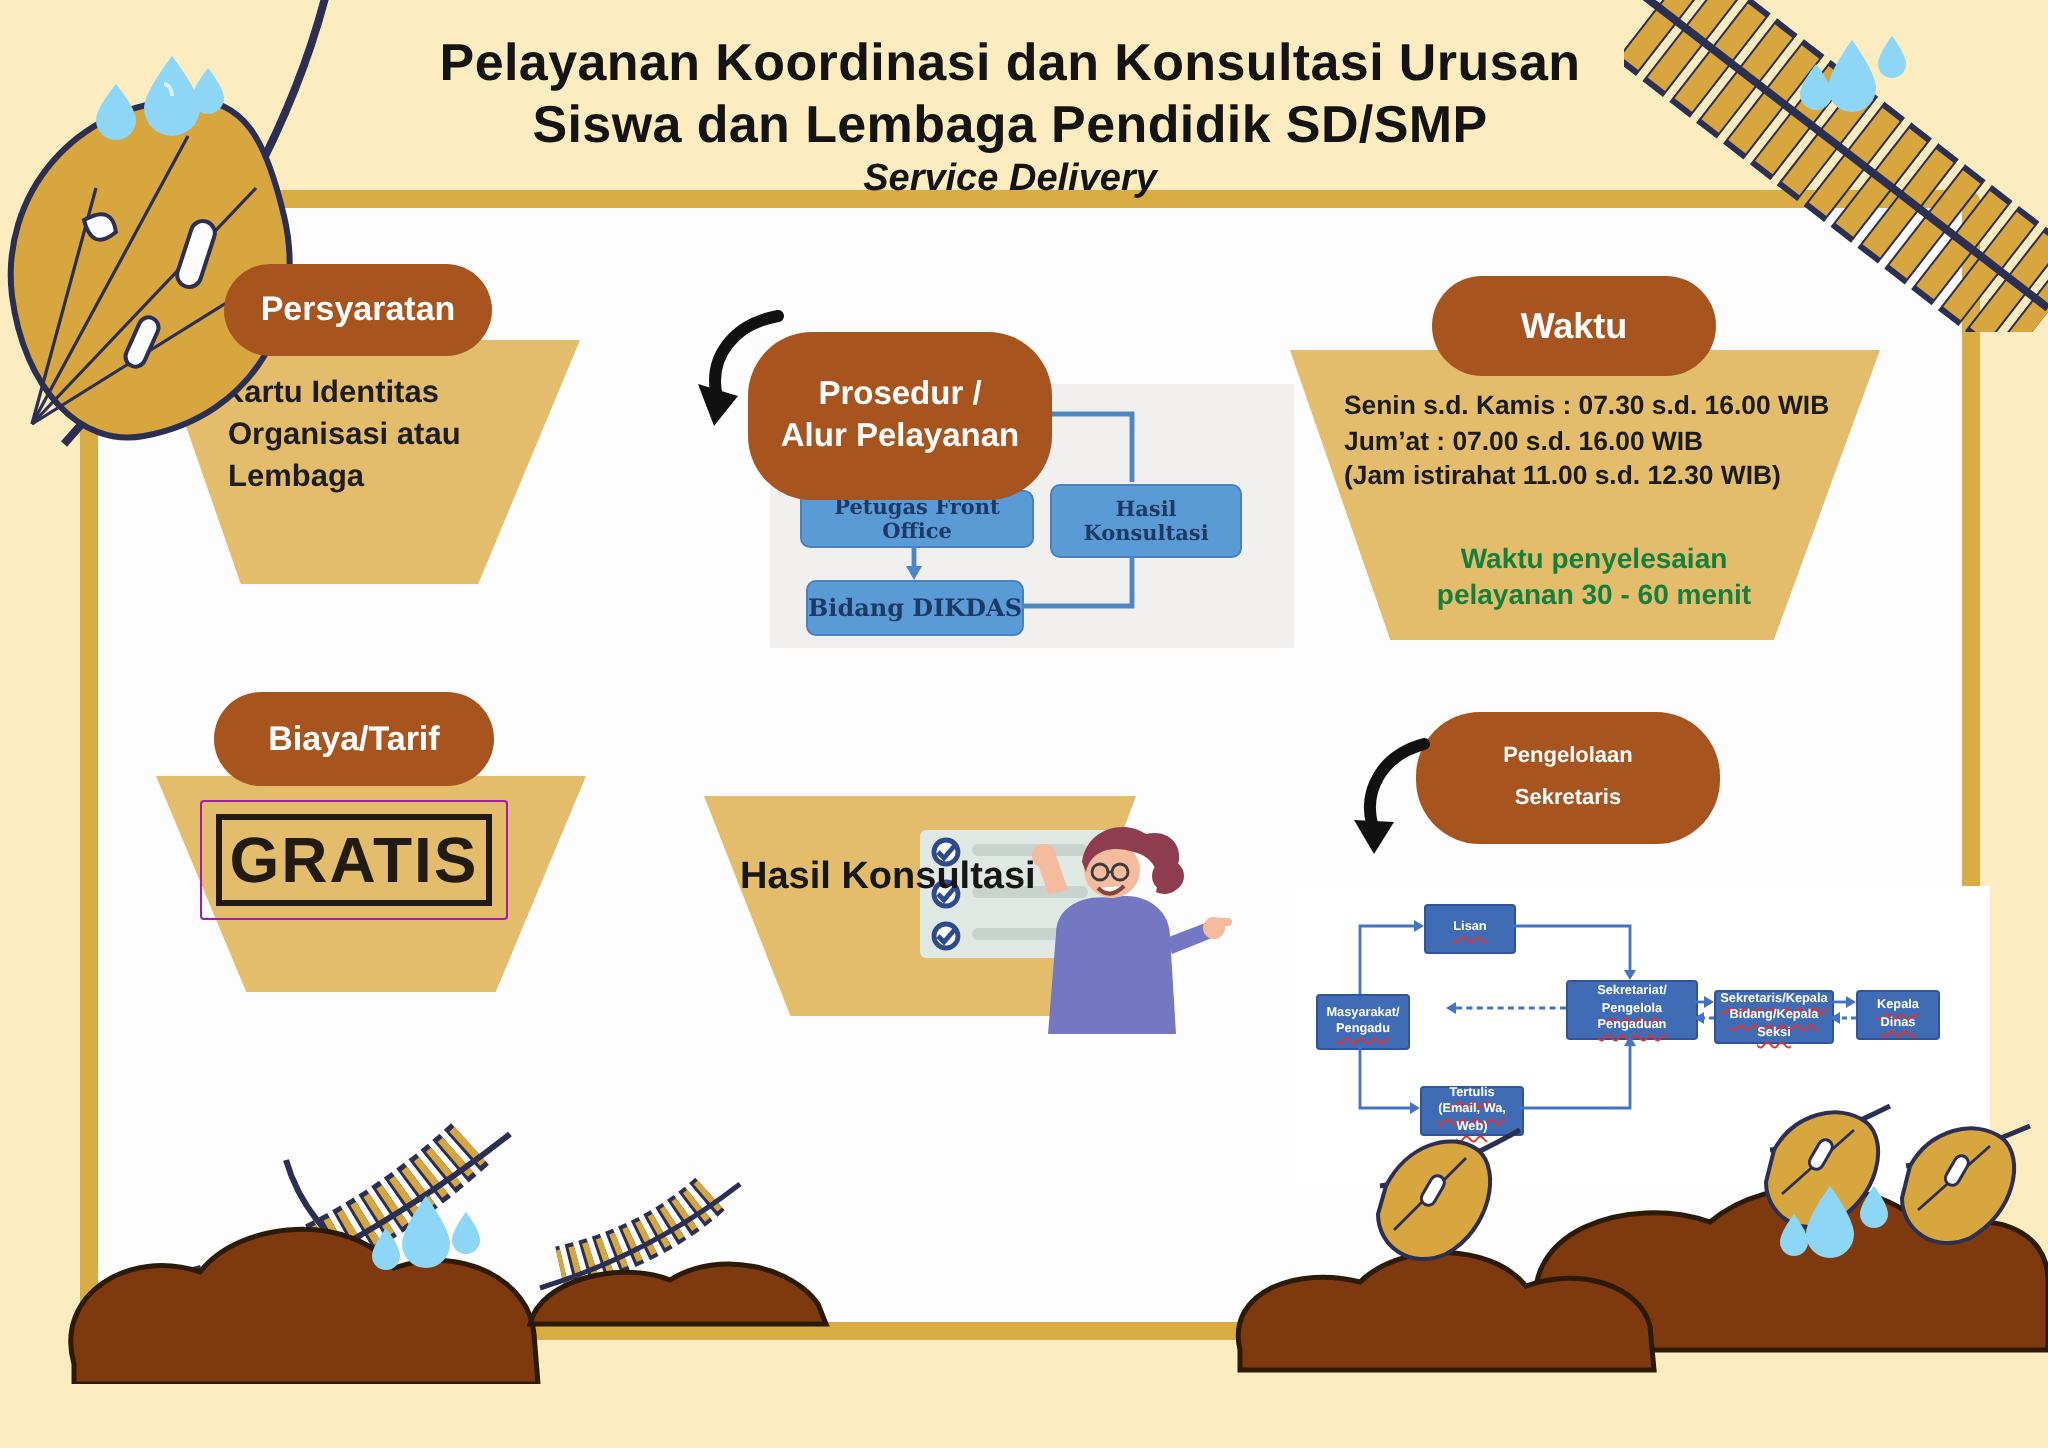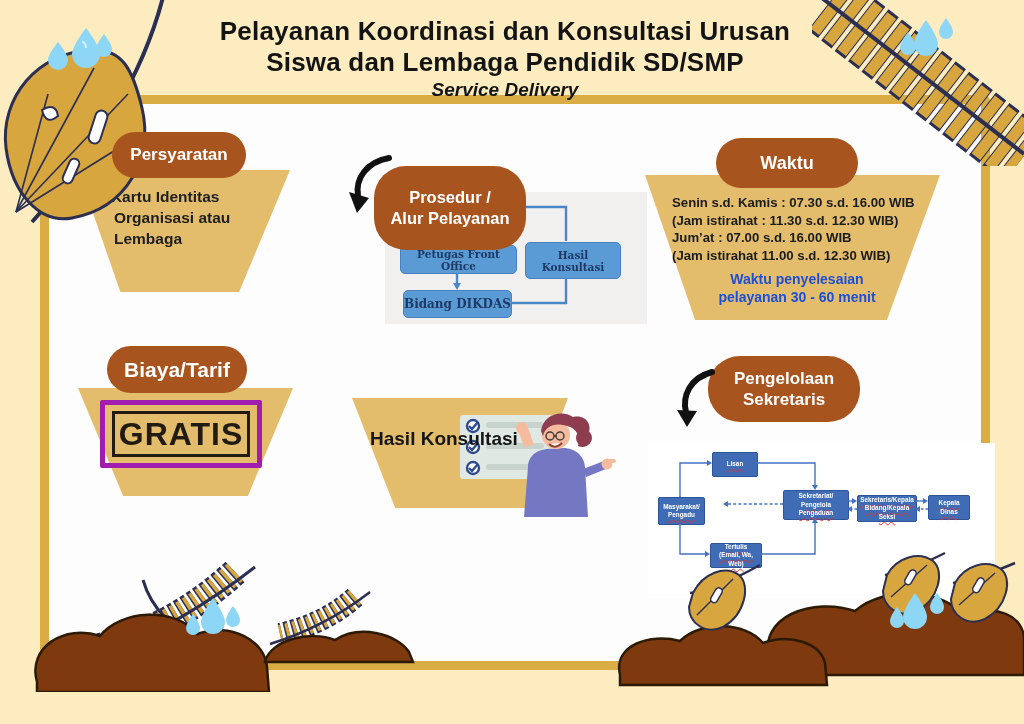--- a/index.html
+++ b/index.html
@@ -20,23 +20,23 @@
   .fbox{position:absolute;background:#5b9bd5;border:1.5px solid #4a80c0;border-radius:5px;color:#1d3a66;
         font-family:"DejaVu Serif",serif;font-weight:600;display:flex;align-items:center;justify-content:center;
         text-align:center;line-height:12px;}
   .flow2{position:absolute;left:648px;top:443px;width:347px;height:150px;background:#ffffff;z-index:3;}
   .pbox{position:absolute;background:#3f6cb5;border:1px solid #2f549a;border-radius:2px;color:#fff;
         font-weight:700;display:flex;flex-direction:column;align-items:center;justify-content:center;
         text-align:center;font-size:6.4px;line-height:8.5px;}
   .rw{text-decoration:underline wavy #e03131 1px;text-underline-offset:1.5px;}
   .wk-schedule{position:absolute;left:672px;top:194px;width:262px;z-index:3;font-size:13.2px;font-weight:700;
                color:#1c1c1c;line-height:17.5px;}
-  .wk-note{position:absolute;left:672px;top:270px;width:250px;z-index:3;text-align:center;color:#1d4ed8;
+  .wk-note{position:absolute;left:672px;top:270px;width:250px;z-index:3;text-align:center;color:#15803d;
            font-weight:700;font-size:14px;line-height:18px;}
-  .gratis-outer{position:absolute;left:100px;top:400px;width:152px;height:58px;border:5px solid #a21caf;
+  .gratis-outer{position:absolute;left:100px;top:400px;width:152px;height:58px;border:1px solid #a21caf;
                 border-radius:2px;z-index:3;display:flex;align-items:center;justify-content:center;}
   .gratis-inner{border:3px solid #211b12;width:132px;height:40px;display:flex;align-items:center;
                 justify-content:center;font-size:32px;font-weight:700;letter-spacing:1px;color:#211b12;}
   .produk-text{position:absolute;left:370px;top:428px;width:170px;z-index:5;font-size:19px;font-weight:700;color:#161616;}
   .decor{position:absolute;z-index:6;}
   .decor-hi{position:absolute;z-index:4;}
   .arrow-svg{position:absolute;z-index:5;}
 </style>
 </head>
 <body>
@@ -98,31 +98,30 @@
       </g>
     </svg>
   </div>
 
   <div class="trap" style="left:645px;top:175px;width:295px;height:145px;clip-path:polygon(0 0,100% 0,82% 100%,17% 100%);"></div>
   <div class="badge" style="left:716px;top:138px;width:142px;height:50px;font-size:18px;">
     <span>Waktu</span>
   </div>
   <div class="wk-schedule">
     <div>Senin s.d. Kamis : 07.30 s.d. 16.00 WIB</div>
-    <div>(Jam istirahat : 11.30 s.d. 12.30 WIB)</div>
     <div>Jum’at : 07.00 s.d. 16.00 WIB</div>
     <div>(Jam istirahat 11.00 s.d. 12.30 WIB)</div>
   </div>
   <div class="wk-note">
     <div>Waktu penyelesaian</div>
     <div>pelayanan 30 - 60 menit</div>
   </div>
 
   <div class="trap" style="left:78px;top:388px;width:215px;height:108px;clip-path:polygon(0 0,100% 0,79% 100%,21% 100%);"></div>
-  <div class="badge" style="left:107px;top:346px;width:140px;height:47px;font-size:21px;">
+  <div class="badge" style="left:107px;top:346px;width:140px;height:47px;font-size:17px;">
     <span>Biaya/Tarif</span>
   </div>
   <div class="gratis-outer">
     <div class="gratis-inner">GRATIS</div>
   </div>
 
   <div class="trap" style="left:352px;top:398px;width:216px;height:110px;clip-path:polygon(0 0,100% 0,81% 100%,20% 100%);"></div>
   <svg class="decor-hi" style="left:458px;top:405px;z-index:4;" width="158" height="112" viewBox="0 0 158 112">
     <rect x="2" y="10" width="96" height="64" rx="3" fill="#e0e8e4"></rect>
     <g stroke="#2e4a8f" stroke-width="2.4" fill="none">
@@ -149,21 +148,21 @@
     <circle cx="126" cy="33" r="8" fill="#8e3c50"></circle>
     <g stroke="#3a3a3a" stroke-width="1.4" fill="none">
       <circle cx="92" cy="31" r="4"></circle>
         <circle cx="102" cy="31" r="4"></circle>
         <path d="M96,31 L98,31"></path>
     </g>
     <path d="M91,39 Q97,45 104,38" stroke="#8a4238" stroke-width="2" fill="#fff"></path>
   </svg>
   <div class="produk-text">Hasil Konsultasi</div>
 
-  <div class="badge" style="left:708px;top:356px;width:152px;height:66px;font-size:17px;line-height:21px;">
+  <div class="badge" style="left:708px;top:356px;width:152px;height:66px;font-size:11px;line-height:21px;">
     <span>Pengelolaan</span>
     <span>Sekretaris</span>
   </div>
   <svg class="arrow-svg" style="left:672px;top:364px;" width="48" height="66" viewBox="0 0 48 66">
     <path d="M40,8 C18,14 10,32 14,48" fill="none" stroke="#111" stroke-width="6" stroke-linecap="round"></path>
     <polygon points="5,46 25,47 15,63" fill="#111"></polygon>
   </svg>
   <div class="flow2">
     <div class="pbox" style="left:10px;top:54px;width:45px;height:26px;">
       <span>Masyarakat/</span>

